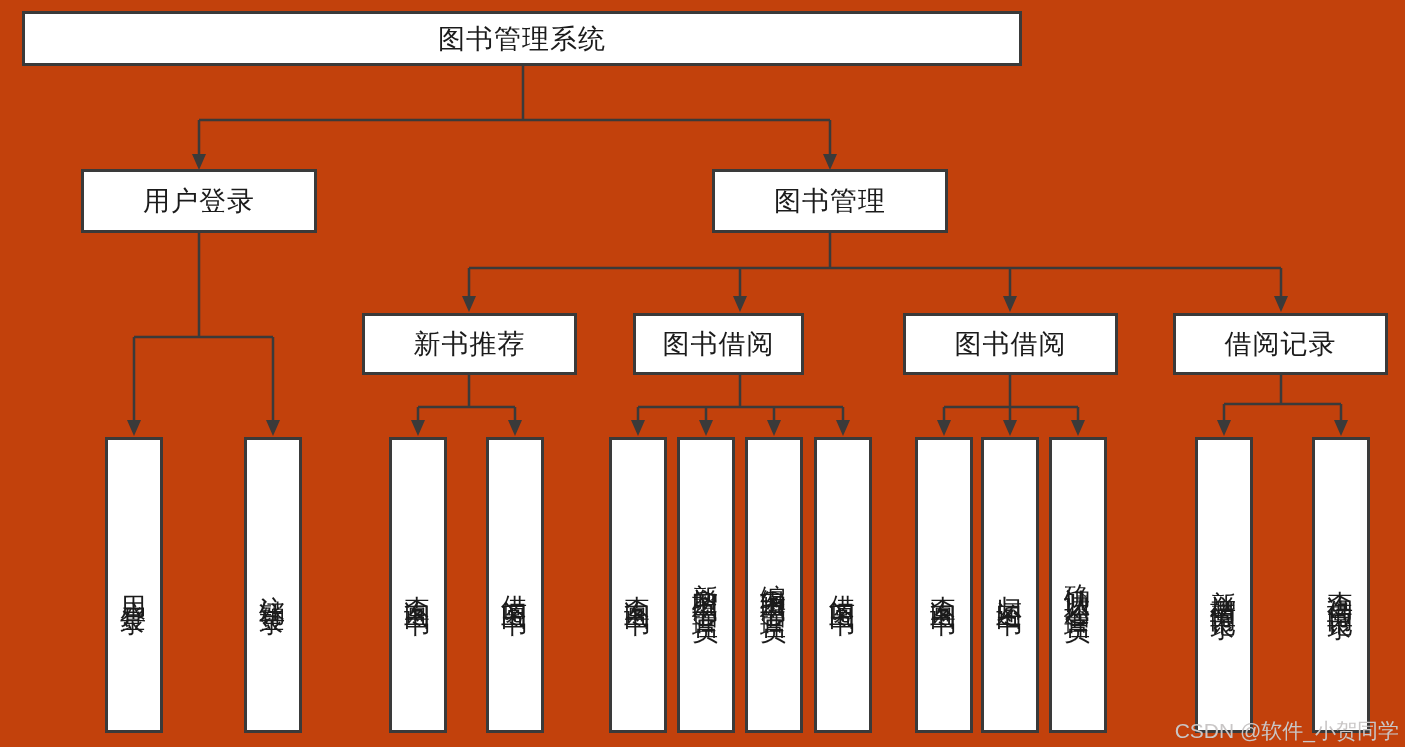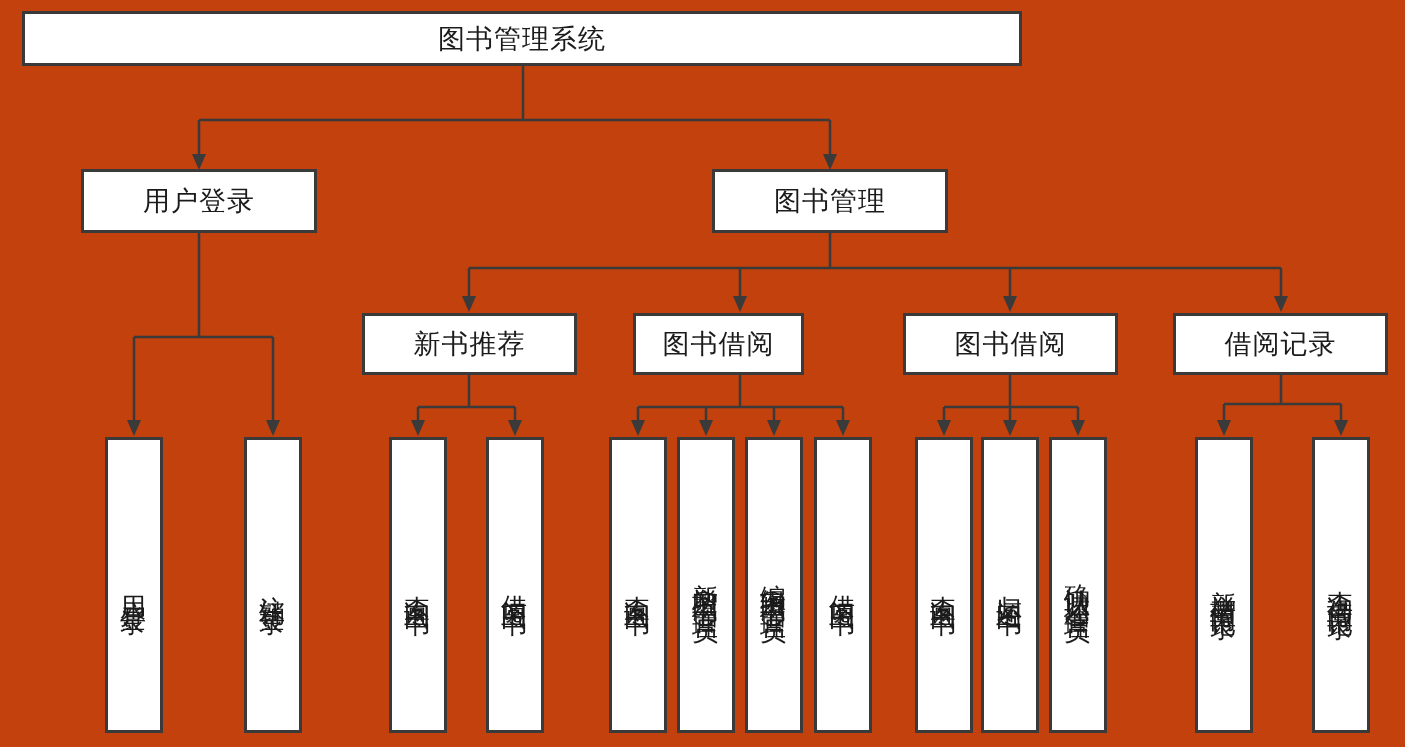--- a/index.html
+++ b/index.html
@@ -180,13 +180,14 @@
     <span class="lbl">确认归还（管理员）</span>
   </div>
 
   <div class="vbox" style="left:1195px">
     <span class="lbl">新增借阅记录</span>
   </div>
   <div class="vbox" style="left:1312px">
     <span class="lbl">查询借阅记录</span>
   </div>
 
+  <div class="watermark">CSDN @软件_小贺同学</div>
 </div>
 
 </body></html>

